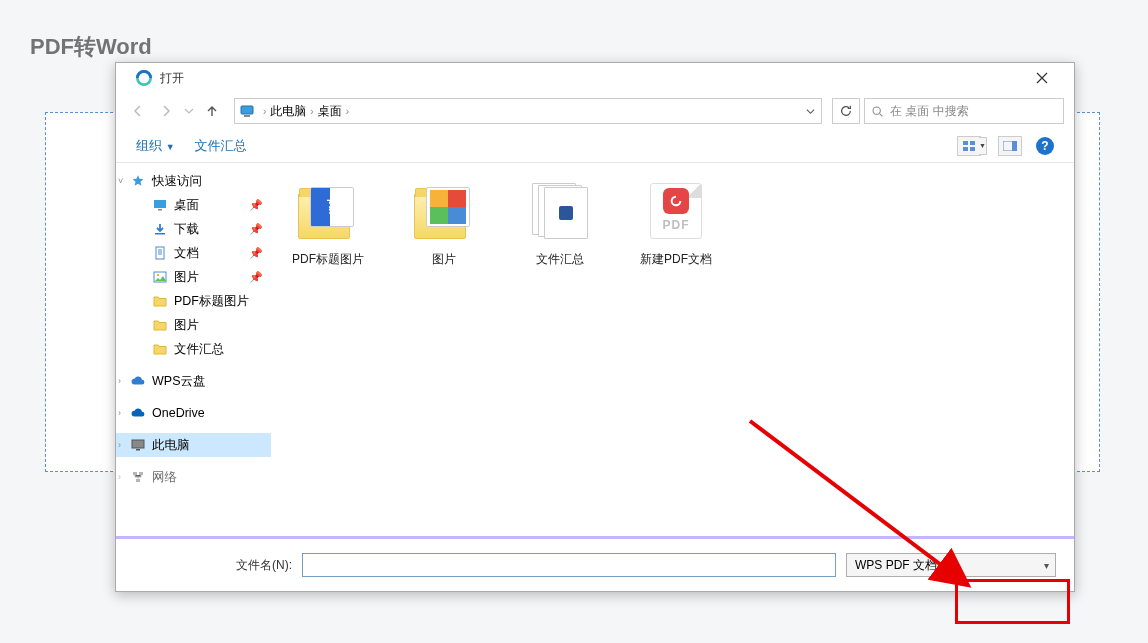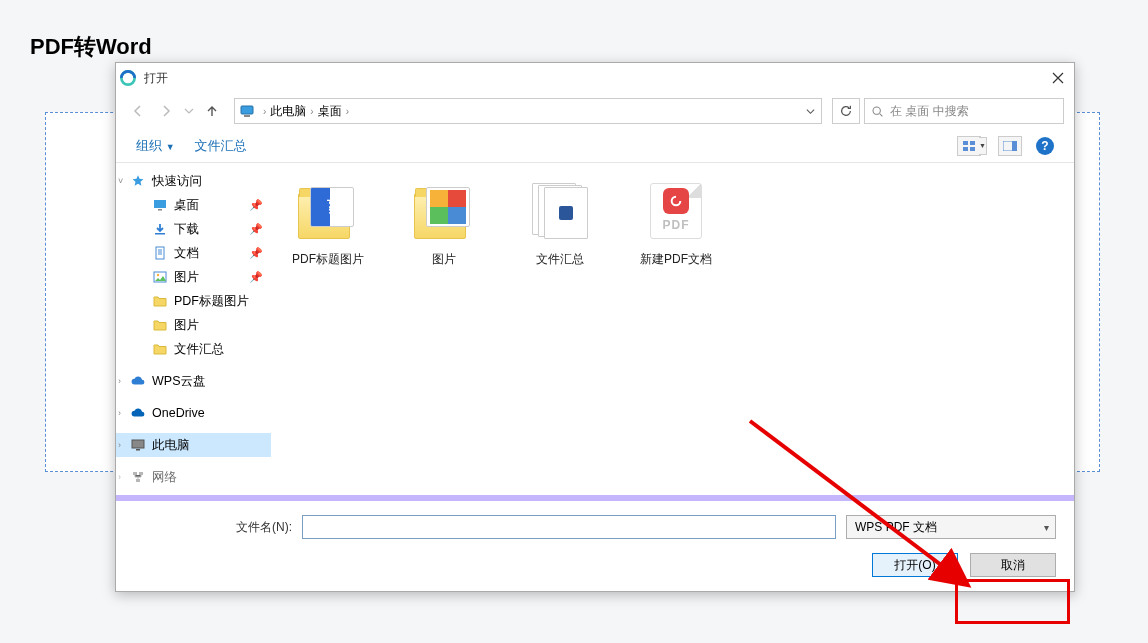--- a/index.html
+++ b/index.html
@@ -1,21 +1,21 @@
 <!DOCTYPE html>
 <html><head>
 <meta charset="utf-8">
 <style>
   * { box-sizing: border-box; margin: 0; padding: 0; }
   html, body { width: 1148px; height: 643px; font-family: "Microsoft YaHei", Arial, sans-serif; background: #f5f6f8; overflow: hidden; }
   .page-bg { position: relative; width: 1148px; height: 643px; }
-  .page-title { position: absolute; left: 30px; top: 32px; font-size: 22px; font-weight: 700; color: #000000; }
+  .page-title { position: absolute; left: 30px; top: 32px; font-size: 22px; font-weight: 700; color: #737373; }
   .dashed-area { position: absolute; left: 45px; top: 112px; width: 1055px; height: 360px; border: 1px dashed #5a8ed6; background: #fff; }
   .dialog { position: absolute; left: 115px; top: 62px; width: 960px; height: 530px; background: #fff; border: 1px solid #aaa; box-shadow: 0 3px 12px rgba(0,0,0,0.25); display: flex; flex-direction: column; }
-  .titlebar { height: 30px; display: flex; align-items: center; padding: 0 4px; }
+  .titlebar { height: 30px; display: flex; align-items: center; padding: 0 20px; }
   .edge-icon { width: 16px; height: 16px; margin-right: 8px; }
   .titlebar-title { font-size: 12px; color: #333; flex: 1; }
   .close-btn { width: 40px; height: 30px; display: flex; align-items: center; justify-content: center; cursor: pointer; margin-right: -8px; }
   .navrow { height: 36px; display: flex; align-items: center; padding: 0 10px; gap: 4px; }
   .nav-arrow, .nav-up { width: 24px; height: 24px; display: flex; align-items: center; justify-content: center; color: #888; cursor: default; }
   .nav-arrow.disabled { color: #ccc; }
   .nav-up { color: #555; cursor: pointer; }
   .breadcrumb { flex: 1; height: 26px; border: 1px solid #ccc; margin: 0 6px; display: flex; align-items: center; font-size: 12px; padding-left: 4px; background: #fff; position: relative; }
   .bc-pc-icon { width: 16px; height: 16px; margin-right: 4px; display:flex; align-items:center; justify-content:center; }
   .bc-sep { color: #888; padding: 0 4px; font-size: 10px; }
@@ -49,21 +49,21 @@
   .file-stack .sheet { position:absolute; width:44px; height:52px; background:#fff; border:1px solid #ccc; border-radius:1px; }
   .file-stack .sheet.back { left:2px; top:0; }
   .file-stack .sheet.mid { left:8px; top:2px; }
   .file-stack .sheet.front { left:14px; top:4px; display:flex; align-items:center; justify-content:center; }
   .file-stack .wlogo { width:14px; height:14px; background:#2b579a; border-radius:2px; }
   .pdf-file { width:52px; height:56px; border:1px solid #ddd; border-radius:3px; position:relative; background:#fff; }
   .pdf-file::before { content:""; position:absolute; top:0; right:0; width:14px; height:14px; background:linear-gradient(135deg, transparent 49%, #ddd 50%); }
   .pdf-badge { position:absolute; top:4px; left:50%; transform:translateX(-50%); width:26px; height:26px; background:#e64545; border-radius:6px; display:flex; align-items:center; justify-content:center; }
   .pdf-badge svg { width:16px; height:16px; }
   .pdf-text { position:absolute; bottom:6px; left:0; right:0; text-align:center; font-size:12px; font-weight:700; color:#bfbfbf; letter-spacing:1px; }
-  .footer { border-top: 6px solid #c4b5fd; padding: 14px 18px 14px 120px; background: #fff; }
+  .footer { border-top: 3px solid #c4b5fd; padding: 14px 18px 14px 120px; background: #fff; }
   .filerow { display: flex; align-items: center; gap: 10px; }
   .filerow-label { font-size: 12px; color: #333; }
   .filename-input { flex: 1; height: 24px; border: 1px solid #7a9ec2; padding: 0 6px; font-size: 12px; }
   .filetype-select { width: 210px; height: 24px; border: 1px solid #adadad; background: #f5f5f5; font-size: 12px; padding: 0 20px 0 8px; position: relative; display: flex; align-items: center; cursor: pointer; }
   .filetype-select::after { content:"▾"; position:absolute; right:6px; font-size:10px; color:#555; }
   .btnrow { display: flex; justify-content: flex-end; gap: 12px; margin-top: 14px; }
   .win-btn { min-width: 86px; height: 24px; font-size: 12px; border: 1px solid #adadad; background: #e1e1e1; cursor: pointer; padding: 0 14px; }
   .win-btn.primary { border: 1px solid #0078d7; background: #e5f1fb; }
   .annot-rect { position: absolute; border: 3px solid #e60000; pointer-events: none; }
   .annot-arrow { position: absolute; pointer-events: none; }
@@ -343,24 +343,20 @@
     </div>
 
     <div class="footer">
       <div class="filerow">
         <span class="filerow-label">文件名(N):</span>
         <input class="filename-input" type="text" style="">
         <div class="filetype-select">
             <span>WPS PDF 文档</span>
           </div>
       </div>
-      <div class="btnrow">
-        <button class="win-btn primary">打开(O)</button>
-        <button class="win-btn">取消</button>
-      </div>
     </div>
   </div>
 
   <div class="annot-rect" style="left:955px; top:579px; width:115px; height:45px;"></div>
 
   <svg class="annot-arrow" style="left:740px; top:411px; width:270px; height:190px;" viewBox="0 0 270 190">
     <defs>
         <marker id="ah" markerWidth="10" markerHeight="10" refX="8" refY="5" orient="auto">
           <path d="M0 0 L10 5 L0 10 z" fill="#e60000"></path>
         </marker>

